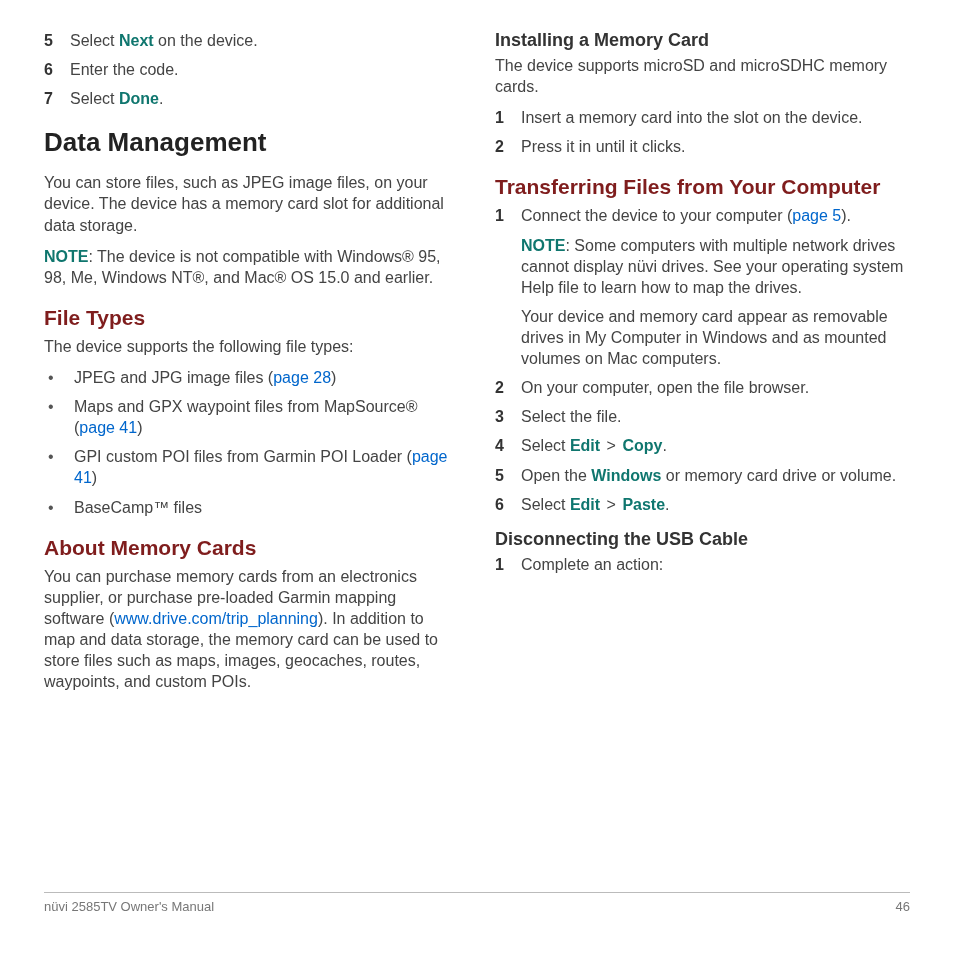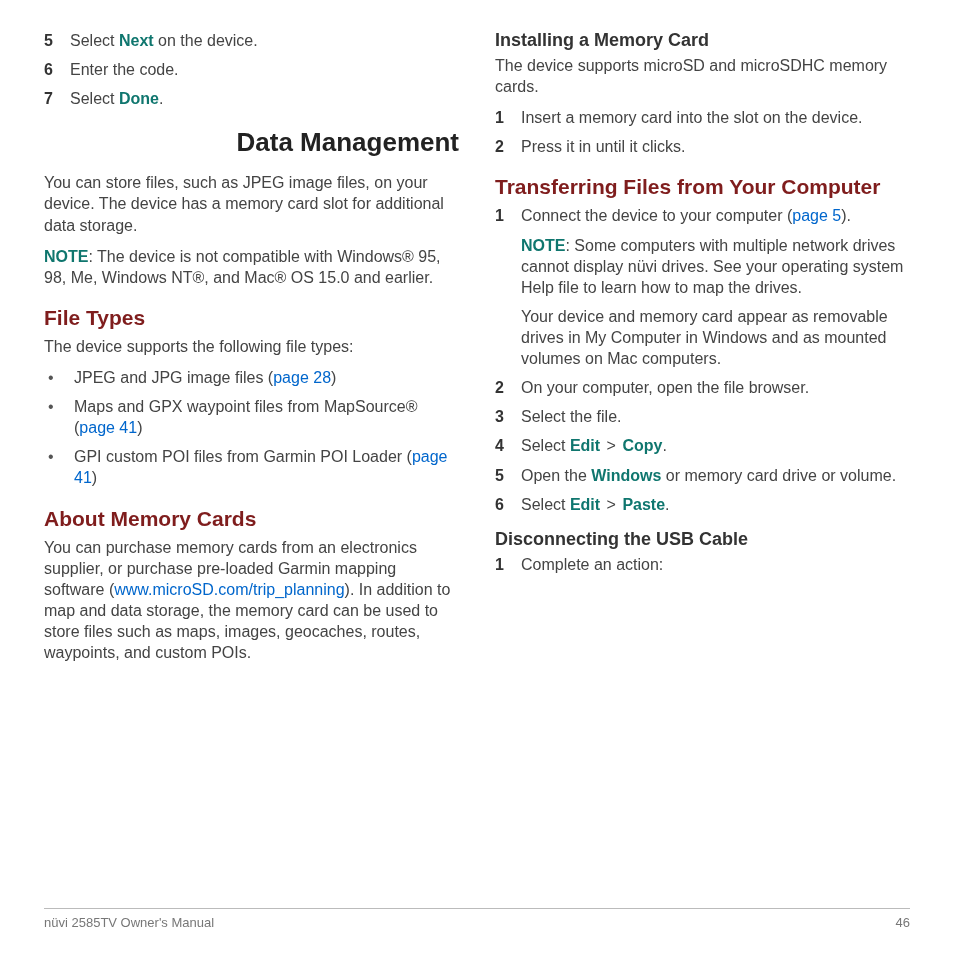--- a/index.html
+++ b/index.html
@@ -17,34 +17,34 @@
     padding: 30px 44px 0 44px;
     gap: 36px;
     height: 880px;
   }
   .col {
     flex: 1;
     min-width: 0;
   }
   .footer {
     position: absolute;
-    bottom: 24px;
+    bottom: 40px;
     left: 44px;
     right: 44px;
     border-top: 1px solid #bbb;
     padding-top: 6px;
     display: flex;
     justify-content: space-between;
     font-size: 13px;
     color: #777;
   }
   h1 {
     font-size: 26px;
     font-weight: bold;
-    text-align: right;
+    text-align: left;
     color: #222;
     margin: 18px 0 14px 0;
   }
   h2 {
     font-size: 21px;
     font-weight: bold;
     color: #7f1d1d;
     margin: 18px 0 6px 0;
   }
   h3 {
@@ -144,25 +144,28 @@
     <ul class="ul">
       <li>
         <span class="txt"><span>JPEG and JPG image files (</span><a class="link">page 28</a><span>)</span></span>
       </li>
       <li>
         <span class="txt"><span>Maps and GPX waypoint files from MapSource® (</span><a class="link">page 41</a><span>)</span></span>
       </li>
       <li>
         <span class="txt"><span>GPI custom POI files from Garmin POI Loader (</span><a class="link">page 41</a><span>)</span></span>
       </li>
+      <li>
+        <span class="txt">BaseCamp™ files</span>
+      </li>
     </ul>
 
     <h2>About Memory Cards</h2>
     <p>
-      <span>You can purchase memory cards from an electronics supplier, or purchase pre-loaded Garmin mapping software (</span><a class="link">www.microSD.com/trip_planning</a><span>). In addition to map and data storage, the memory card can be used to store files such as maps, images, geocaches, routes, waypoints, and custom POIs.</span>
+      <span>You can purchase memory cards from an electronics supplier, or purchase pre-loaded Garmin mapping software (</span><a class="link">www.drive.com/trip_planning</a><span>). In addition to map and data storage, the memory card can be used to store files such as maps, images, geocaches, routes, waypoints, and custom POIs.</span>
     </p>
 
   </div>
 
   <div class="col">
 
     <h3>Installing a Memory Card</h3>
     <p>The device supports microSD and microSDHC memory cards.</p>
 
     <ol class="ol">

